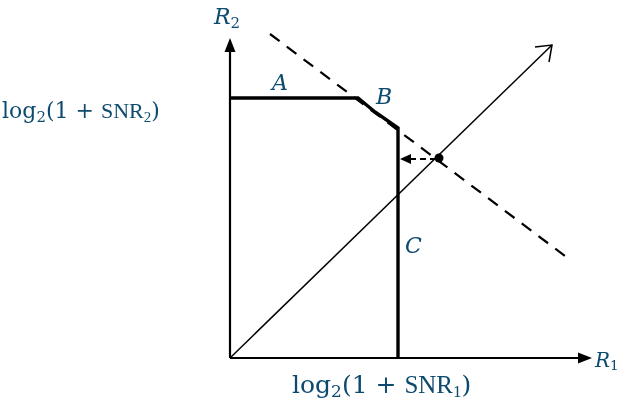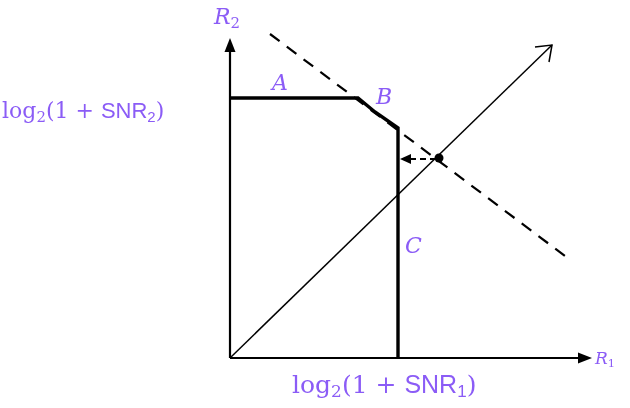--- a/index.html
+++ b/index.html
@@ -1,20 +1,20 @@
 <!DOCTYPE html>
 <html><head>
 <meta charset="utf-8">
 <style>
   html, body { margin:0; padding:0; background:#ffffff; }
   body { width:630px; height:408px; position:relative; overflow:hidden; }
   svg { position:absolute; left:0; top:0; }
-  .lbl { position:absolute; font-family:"DejaVu Serif","Liberation Serif",serif; color:#8b5cf6; white-space:nowrap; line-height:1; }
+  .lbl { position:absolute; font-family:"DejaVu Serif","Liberation Serif",serif; color:#0c4a6e; white-space:nowrap; line-height:1; }
   .it { font-style:italic; }
-  .sans { font-family:Liberation Sans, sans-serif; font-style:normal; }
+  .sans { font-family:Liberation Serif, serif; font-style:normal; }
   sub { font-size:0.68em; vertical-align:-0.25em; font-style:normal; }
 </style>
 </head>
 <body>
 
 <svg width="630" height="408" viewBox="0 0 630 408">
   <defs>
     <marker id="solidArrow" markerWidth="10" markerHeight="10" refX="8" refY="5" orient="auto" markerUnits="userSpaceOnUse">
       <path d="M0,0 L10,5 L0,10 Z" fill="#000"></path>
     </marker>
@@ -45,21 +45,21 @@
   <circle cx="439" cy="158" r="4.5" fill="#000"></circle>
   <g>
     <line x1="436" y1="159" x2="410" y2="159" stroke="#000" stroke-width="2.2" stroke-dasharray="6,4"></line>
     <path d="M400,159 L411,154 L411,164 Z" fill="#000"></path>
   </g>
 </svg>
 
 <div class="lbl it" style="left:214px; top:6px; font-size:22px;">
   <span>R</span><sub>2</sub>
 </div>
-<div class="lbl it" style="left:595px; top:350px; font-size:17px;">
+<div class="lbl it" style="left:595px; top:350px; font-size:20px;">
   <span>R</span><sub>1</sub>
 </div>
 
 <div class="lbl" style="left:2px; top:100px; font-size:22px;">
   <span>log</span><sub>2</sub><span>(1 + </span><span class="sans">SNR</span><sub class="sans">2</sub><span>)</span>
 </div>
 <div class="lbl" style="left:292px; top:372px; font-size:25px;">
   <span>log</span><sub>2</sub><span>(1 + </span><span class="sans">SNR</span><sub class="sans">1</sub><span>)</span>
 </div>
 

